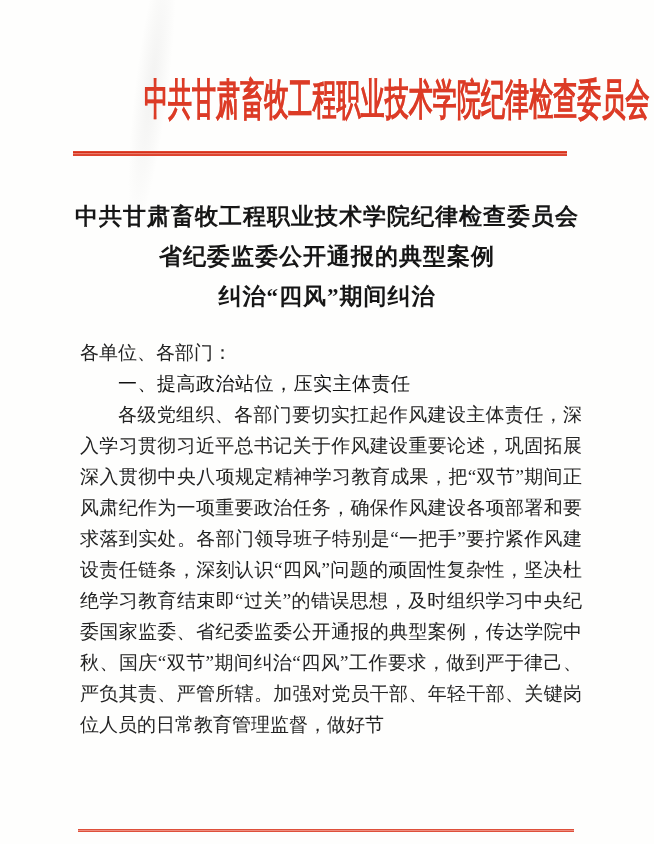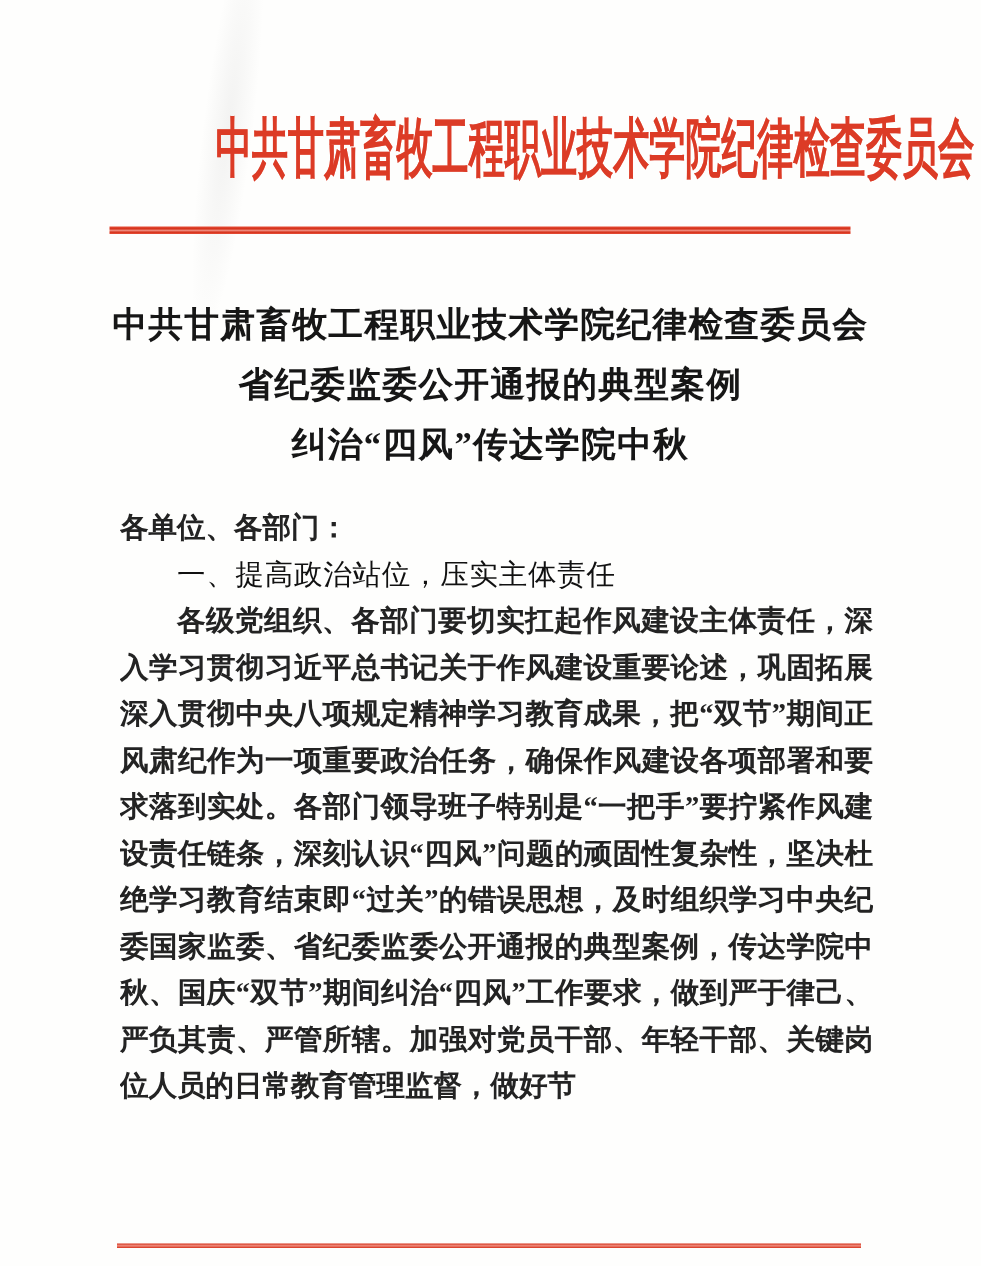--- a/index.html
+++ b/index.html
@@ -48,21 +48,21 @@
     letter-spacing:1px;
   }
   .doc-body{
     position:absolute;top:337px;left:80px;width:502px;height:464px;
     overflow:hidden;
     color:#232323;
     font-size:19px;
     line-height:31px;
     text-align:justify;
   }
-  .doc-body p{margin:0;text-indent:2em;font-weight:bold;}
+  .doc-body p{margin:0;text-indent:2em;}
   .doc-body p.salutation{text-indent:0;}
   .doc-body p.section-heading{
     font-family:"Liberation Sans","DejaVu Sans",sans-serif;
     font-weight:normal;
     color:#111;
     letter-spacing:.5px;
   }
   .rule-bottom{
     position:absolute;left:78px;top:829px;width:496px;height:3px;
     background:linear-gradient(to bottom,#d5311a 0%,#ef8d7f 50%,#d5311a 100%);
@@ -75,21 +75,21 @@
 
   <div class="scan-smudge"></div>
 
   <div class="letterhead">中共甘肃畜牧工程职业技术学院纪律检查委员会</div>
 
   <div class="rule-top"></div>
 
   <div class="doc-title">
     <div>中共甘肃畜牧工程职业技术学院纪律检查委员会</div>
     <div>省纪委监委公开通报的典型案例</div>
-    <div>纠治“四风”传达学院中秋</div>
+    <div>纠治“四风”期间纠治</div>
   </div>
 
   <div class="doc-body">
     <p class="salutation">各单位、各部门：</p>
     <p class="section-heading">一、提高政治站位，压实主体责任</p>
     <p class="section-text">各级党组织、各部门要切实扛起作风建设主体责任，深入学习贯彻习近平总书记关于作风建设重要论述，巩固拓展深入贯彻中央八项规定精神学习教育成果，把“双节”期间正风肃纪作为一项重要政治任务，确保作风建设各项部署和要求落到实处。各部门领导班子特别是“一把手”要拧紧作风建设责任链条，深刻认识“四风”问题的顽固性复杂性，坚决杜绝学习教育结束即“过关”的错误思想，及时组织学习中央纪委国家监委、省纪委监委公开通报的典型案例，传达学院中秋、国庆“双节”期间纠治“四风”工作要求，做到严于律己、严负其责、严管所辖。加强对党员干部、年轻干部、关键岗位人员的日常教育管理监督，做好节</p>
   </div>
 
   <div class="rule-bottom"></div>
 

